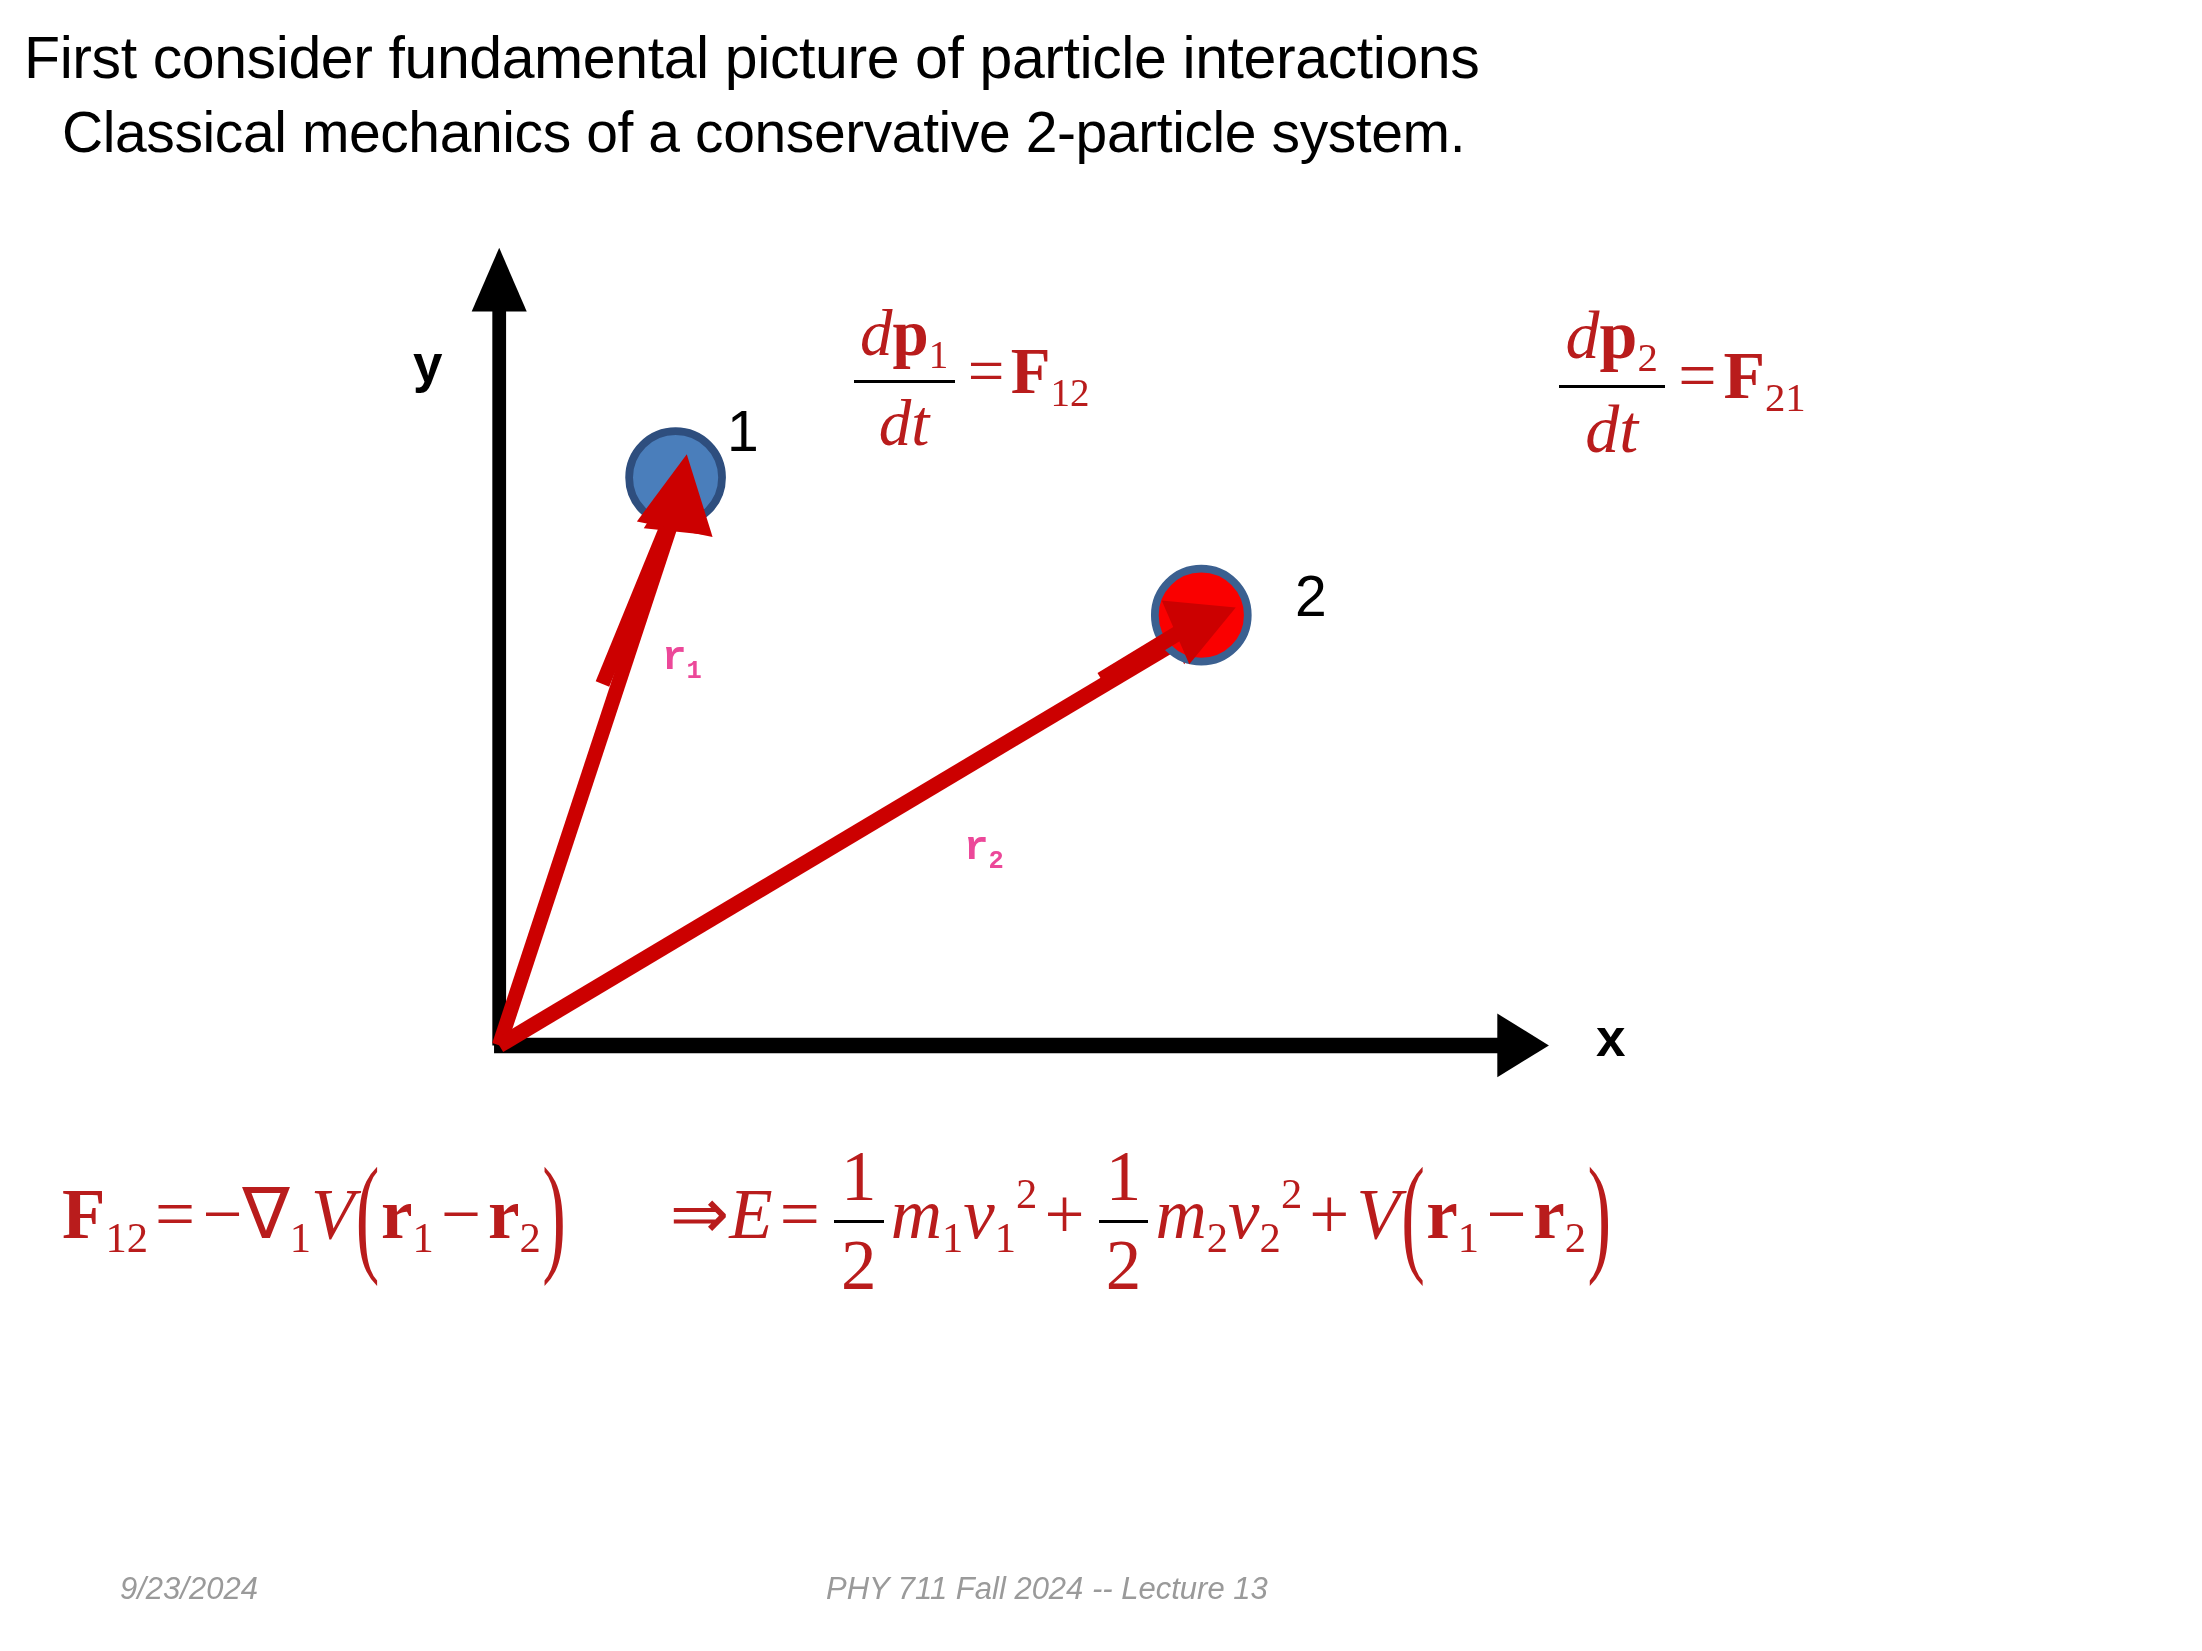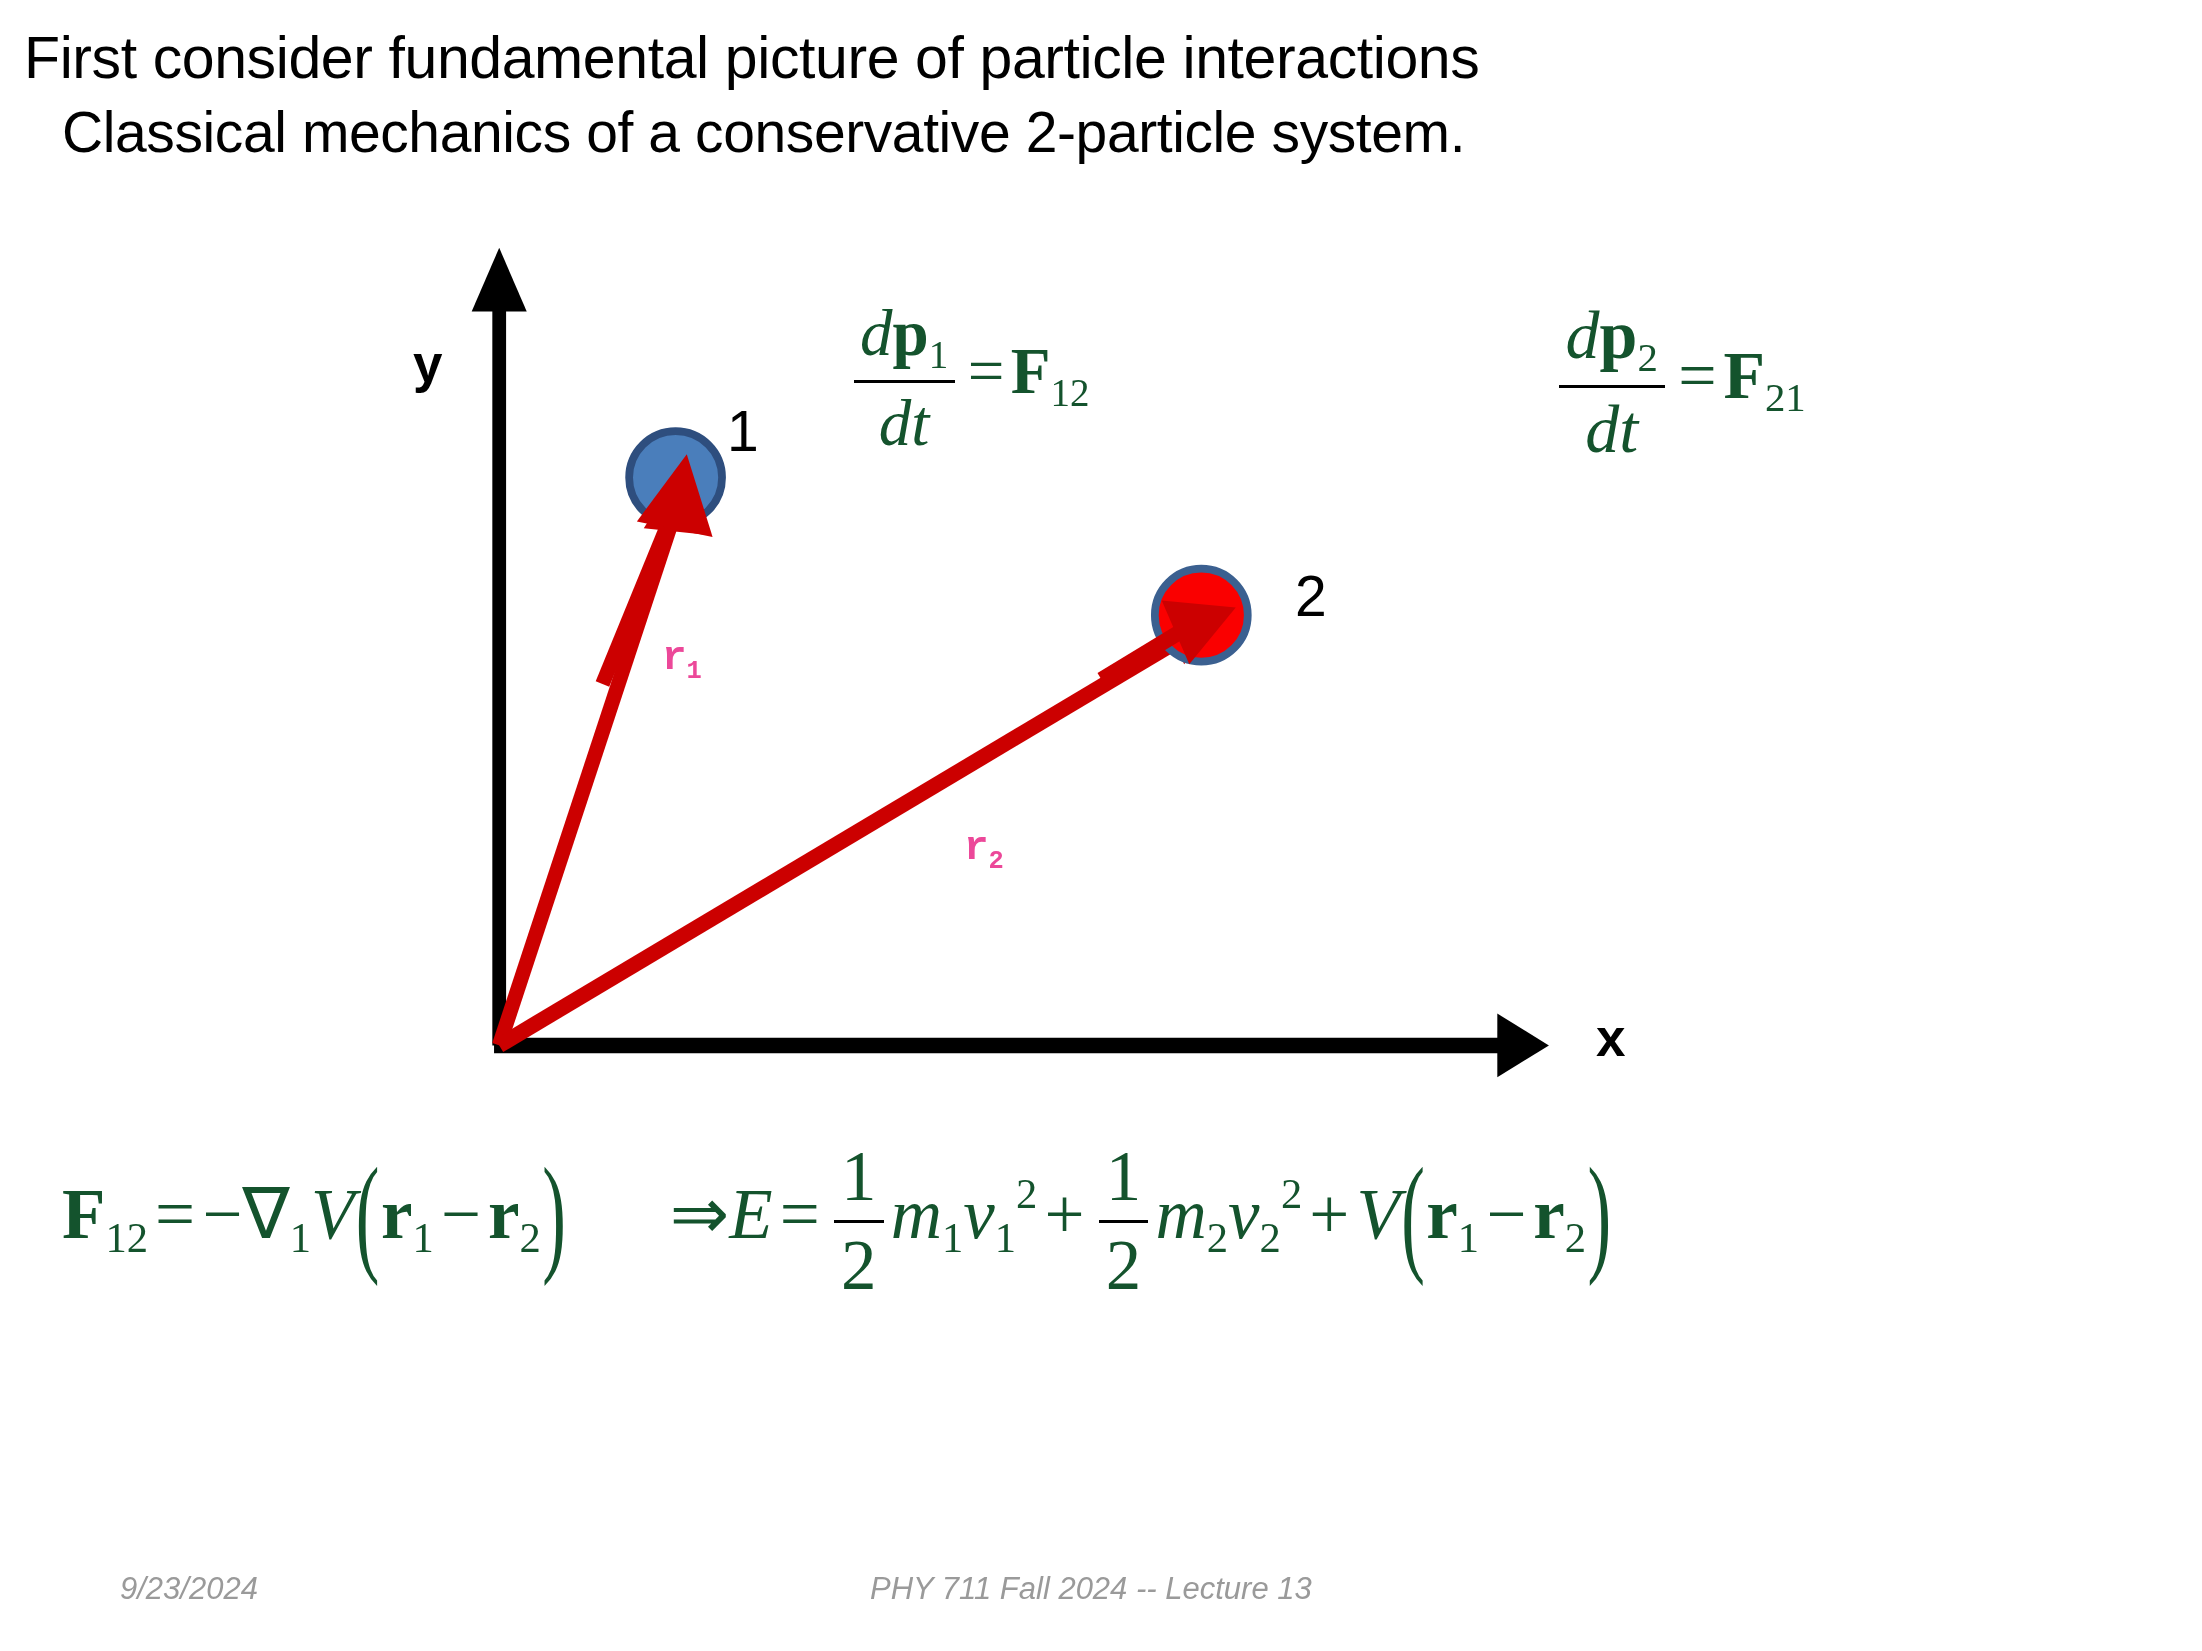--- a/index.html
+++ b/index.html
@@ -77,21 +77,21 @@
     vertical-align: -0.35em;
     font-weight: bold;
   }
   #vector-label-r1 { left: 662px; top: 638px; }
   #vector-label-r2 { left: 964px; top: 792px; margin-top: 36px; }
 
   
   .math {
     position: absolute;
     font-family: "Liberation Serif", serif;
-    color: #14532d;
+    color: #b91c1c;
     white-space: nowrap;
     line-height: 1;
   }
   .mi { font-style: italic; }
   .mbf { font-weight: bold; font-style: normal; }
   .mup { font-style: normal; }
   .msub {
     font-size: 0.60em;
     font-style: normal;
     vertical-align: -0.33em;
@@ -163,21 +163,21 @@
     left: 0;
     top: 1571px;
     width: 2203px;
     height: 52px;
     font-family: "Liberation Sans", sans-serif;
     font-size: 31px;
     color: #9a9a9a;
     font-style: italic;
   }
   #footer-date { position: absolute; left: 120px; top: 0; }
-  #footer-center { position: absolute; left: 826px; top: 0; margin-left: 44px; }
+  #footer-center { position: absolute; left: 826px; top: 0; }
   #footer-page { position: absolute; left: 2098px; top: 0; }
 </style>
 </head>
 <body>
 
 <div id="slide">
 
   <div class="headline" id="line-1">First consider fundamental picture of particle interactions</div>
 
   <div class="headline" id="line-2">Classical mechanics of a conservative 2-particle system.</div>

